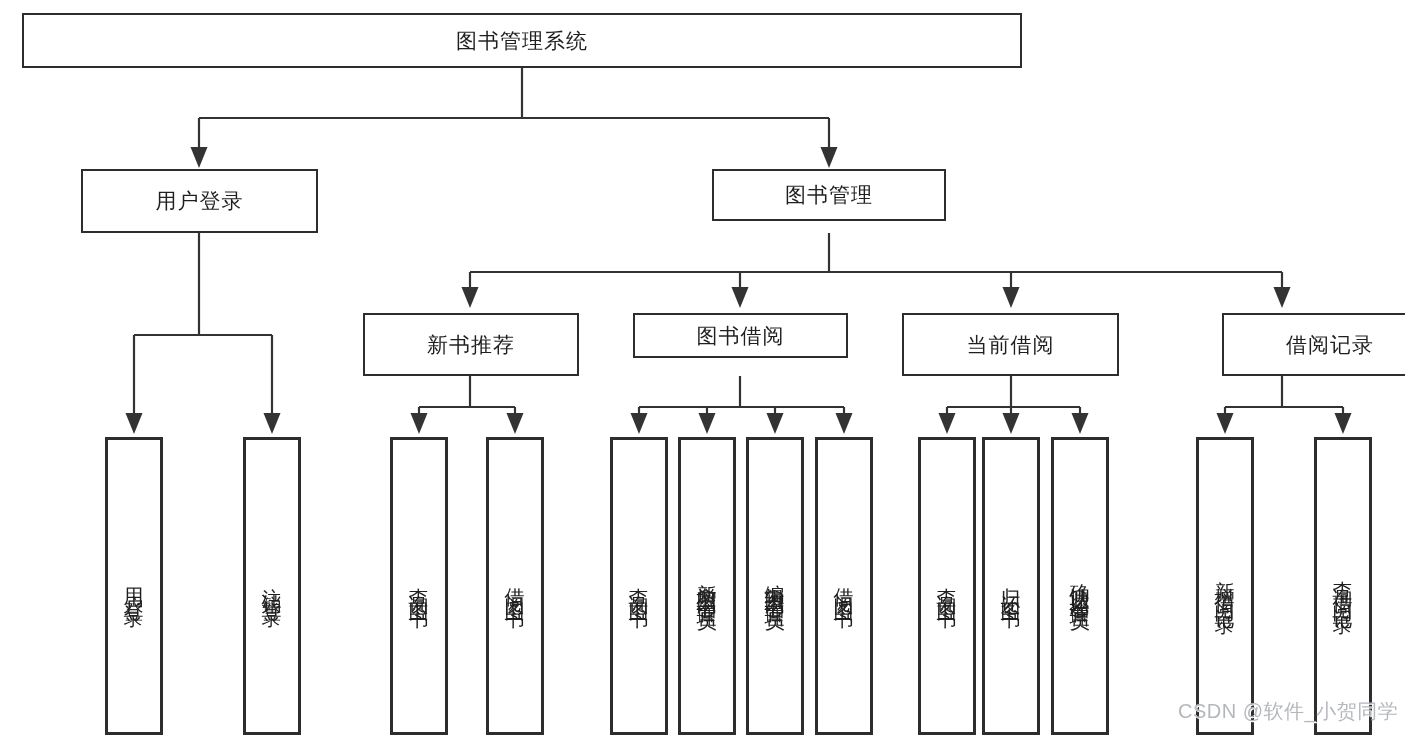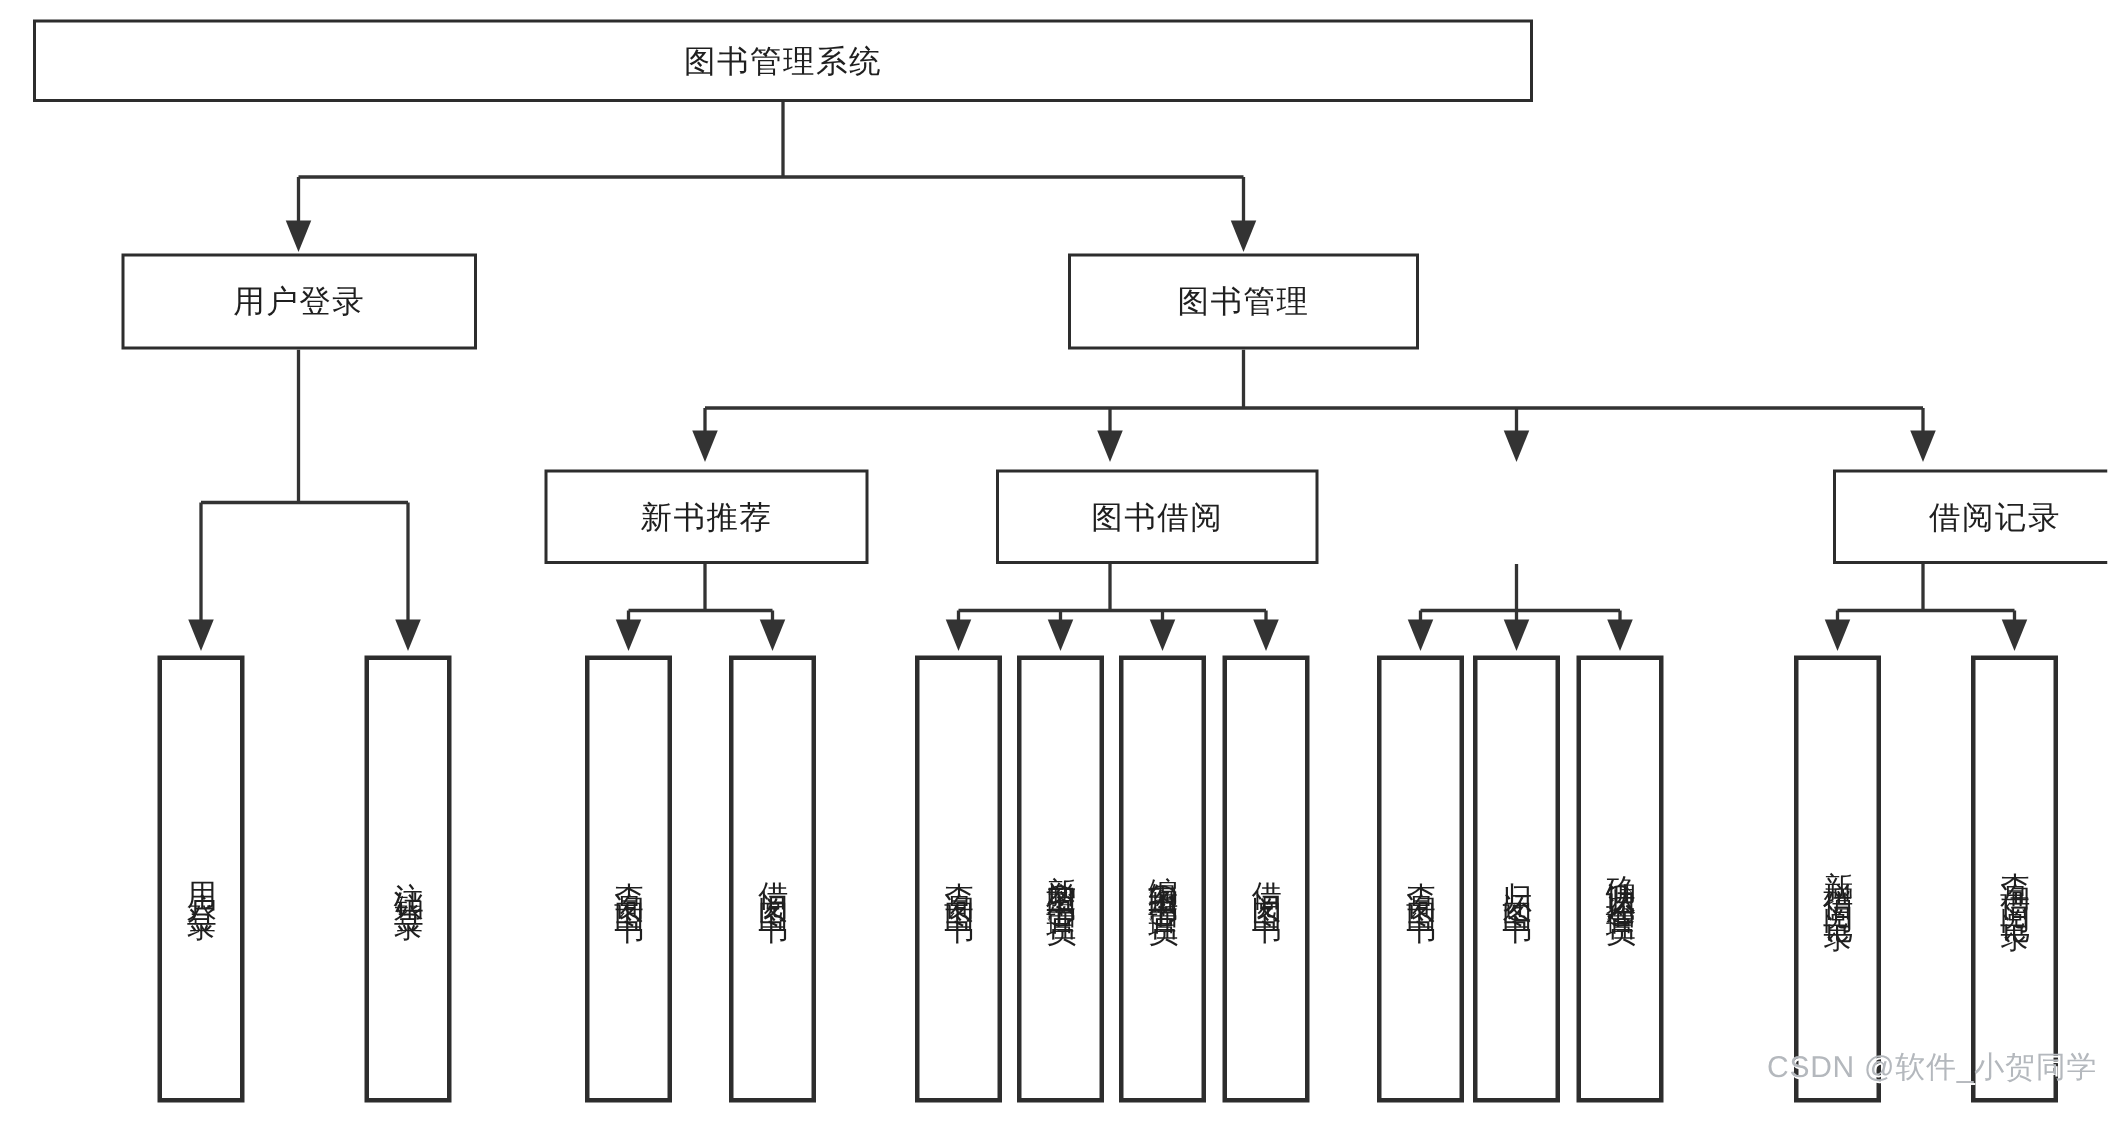--- a/index.html
+++ b/index.html
@@ -110,24 +110,25 @@
       <path d="M1011 434 l-8.5 -21 h17 z"></path>
       <path d="M1080 434 l-8.5 -21 h17 z"></path>
       <path d="M1225 434 l-8.5 -21 h17 z"></path>
       <path d="M1343 434 l-8.5 -21 h17 z"></path>
     </g>
   </svg>
 
   <div class="hnode" style="left:22px; top:13px; width:1000px; height:55px;">图书管理系统</div>
 
   <div class="hnode" style="left:81px; top:169px; width:237px; height:64px;">用户登录</div>
-  <div class="hnode" style="left:712px; top:169px; width:234px; height:64px;">图书管理</div>
+  <div class="hnode" style="left:712px; top:169px; width:234px; height:52px;">图书管理</div>
 
   <div class="hnode" style="left:363px; top:313px; width:216px; height:63px;">新书推荐</div>
-  <div class="hnode" style="left:633px; top:313px; width:215px; height:63px;margin-left:31px;">图书借阅</div>
+  <div class="hnode" style="left:633px; top:313px; width:215px; height:45px;">图书借阅</div>
+  <div class="hnode" style="left:902px; top:313px; width:217px; height:63px;">当前借阅</div>
   <div class="hnode" style="left:1174px; top:313px; width:216px; height:63px;margin-left:48px;">借阅记录</div>
 
   <div class="vnode" style="left:105px;">
     <span class="vtext">用户登录</span>
   </div>
   <div class="vnode" style="left:243px;">
     <span class="vtext">注销登录</span>
   </div>
 
   <div class="vnode" style="left:390px;">

